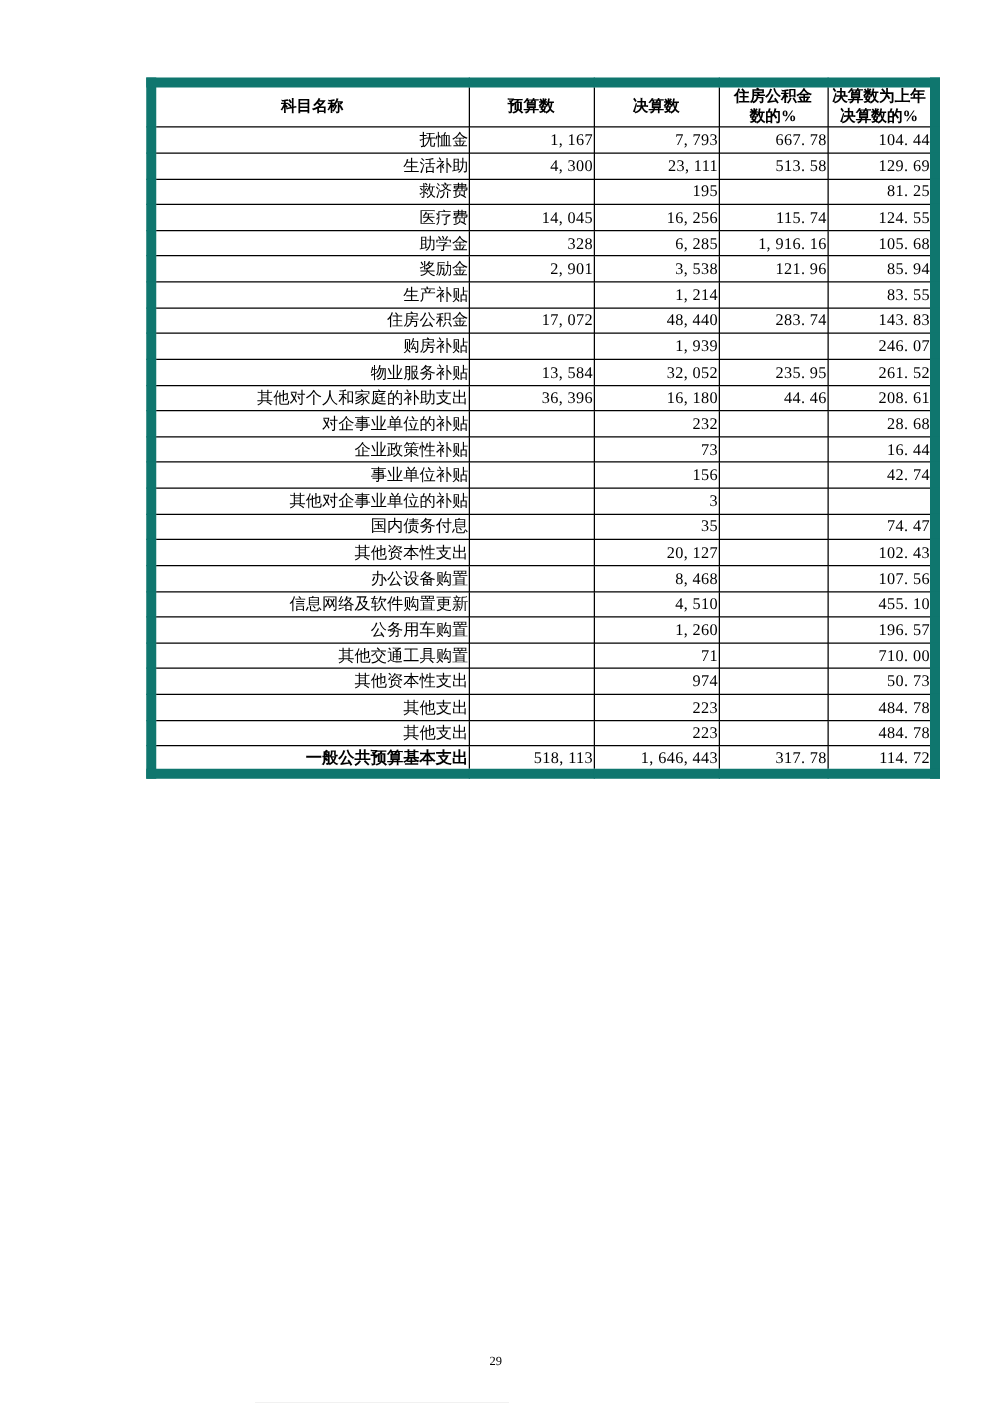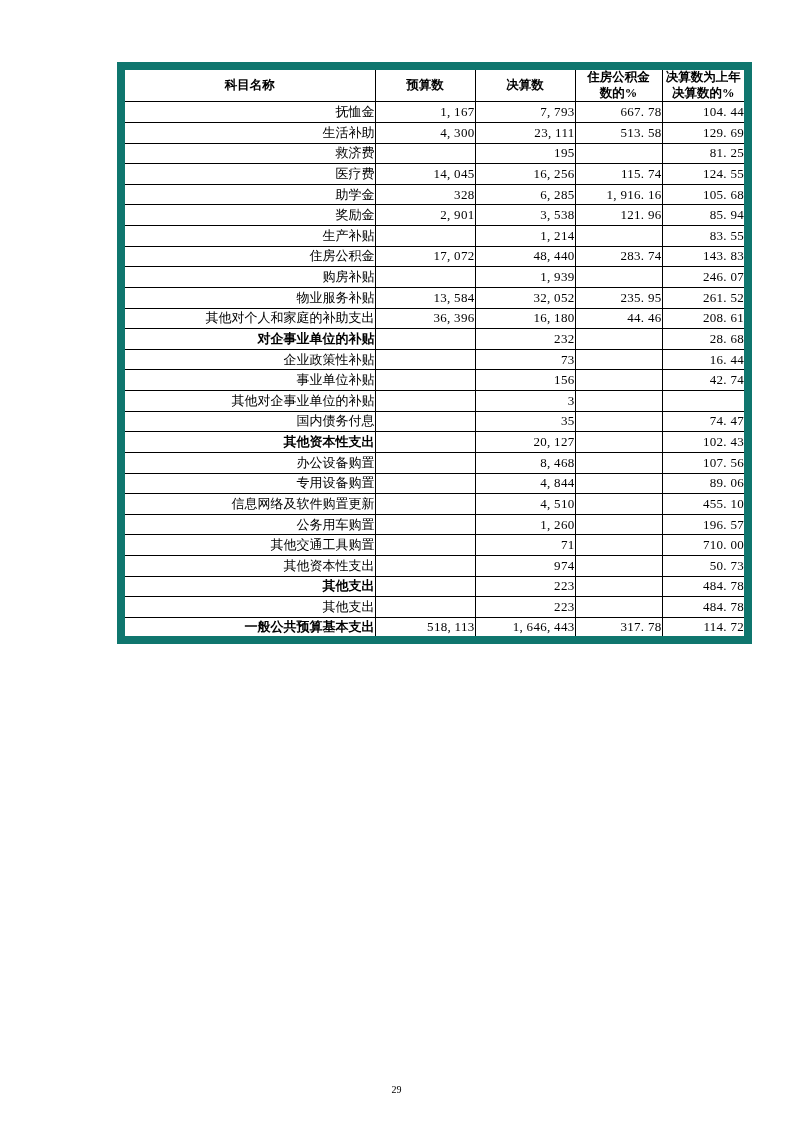--- a/index.html
+++ b/index.html
@@ -42,21 +42,21 @@
     white-space: pre-line;
     line-height: 1.25;
   }
   tbody tr { height: 20.63px; }
   td {
     font-size: 13px;
     vertical-align: middle;
     white-space: nowrap;
   }
   td.subject { text-align: right; }
-  td.subject.indent-0 { padding-left: 10px; font-weight: bold; }
+  td.subject.indent-0 { padding-left: 10px; }
   td.subject.indent-1 { padding-left: 14px; }
   td.subject.total-name {
     text-align: right;
     font-weight: bold;
     padding-left: 0;
   }
   td.num {
     text-align: right;
     padding-right: 3px;
     letter-spacing: 0.3px;
@@ -215,27 +215,20 @@
           <td class="num">102. 43</td>
         </tr>
         <tr>
           <td class="subject indent-1">办公设备购置</td>
           <td class="num"></td>
           <td class="num">8, 468</td>
           <td class="num"></td>
           <td class="num">107. 56</td>
         </tr>
         <tr>
-          <td class="subject indent-1">专用设备购置</td>
-          <td class="num"></td>
-          <td class="num">4, 844</td>
-          <td class="num"></td>
-          <td class="num">89. 06</td>
-        </tr>
-        <tr>
           <td class="subject indent-1">信息网络及软件购置更新</td>
           <td class="num"></td>
           <td class="num">4, 510</td>
           <td class="num"></td>
           <td class="num">455. 10</td>
         </tr>
         <tr>
           <td class="subject indent-1">公务用车购置</td>
           <td class="num"></td>
           <td class="num">1, 260</td>

